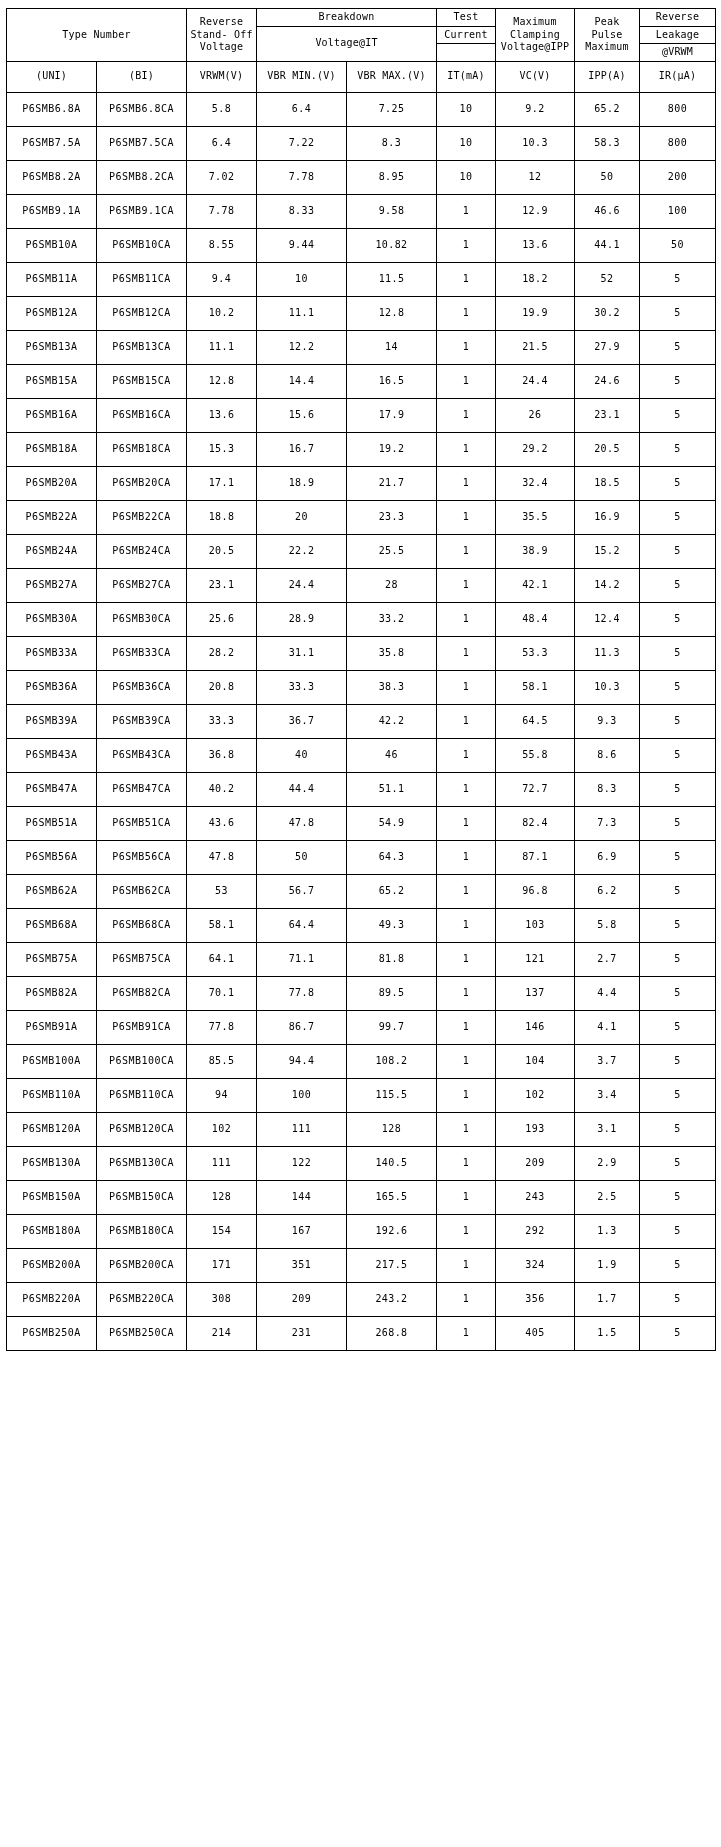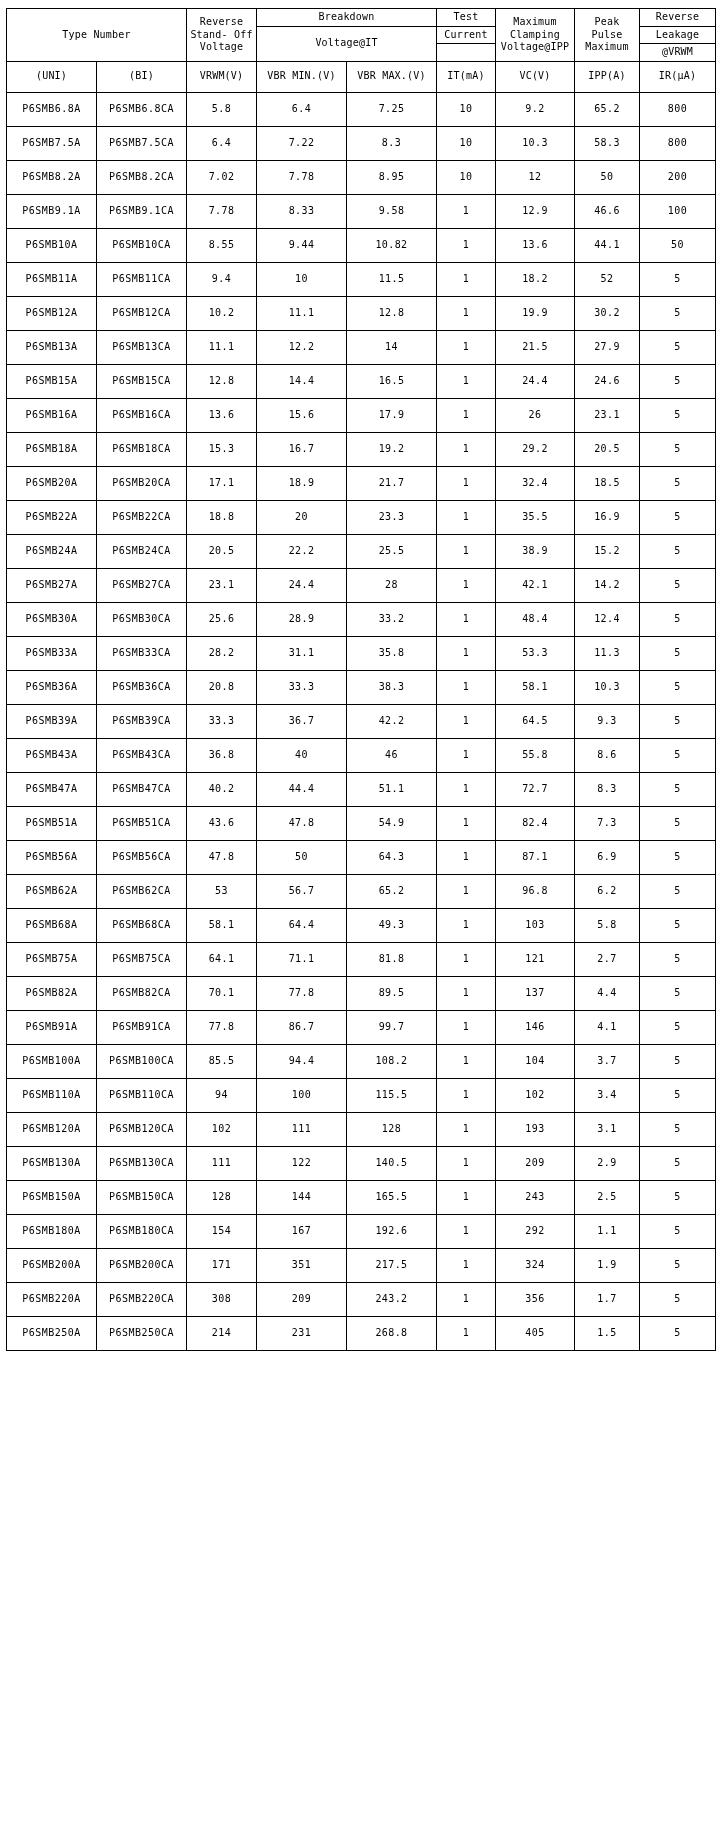--- a/index.html
+++ b/index.html
@@ -486,21 +486,21 @@
           <td>5</td>
         </tr>
         <tr>
           <td class="name nowrap">P6SMB180A</td>
           <td class="name nowrap">P6SMB180CA</td>
           <td>154</td>
           <td>167</td>
           <td>192.6</td>
           <td>1</td>
           <td>292</td>
-          <td>1.1</td>
+          <td>1.3</td>
           <td>5</td>
         </tr>
         <tr>
           <td class="name nowrap">P6SMB200A</td>
           <td class="name nowrap">P6SMB200CA</td>
           <td>171</td>
           <td>351</td>
           <td>217.5</td>
           <td>1</td>
           <td>324</td>

